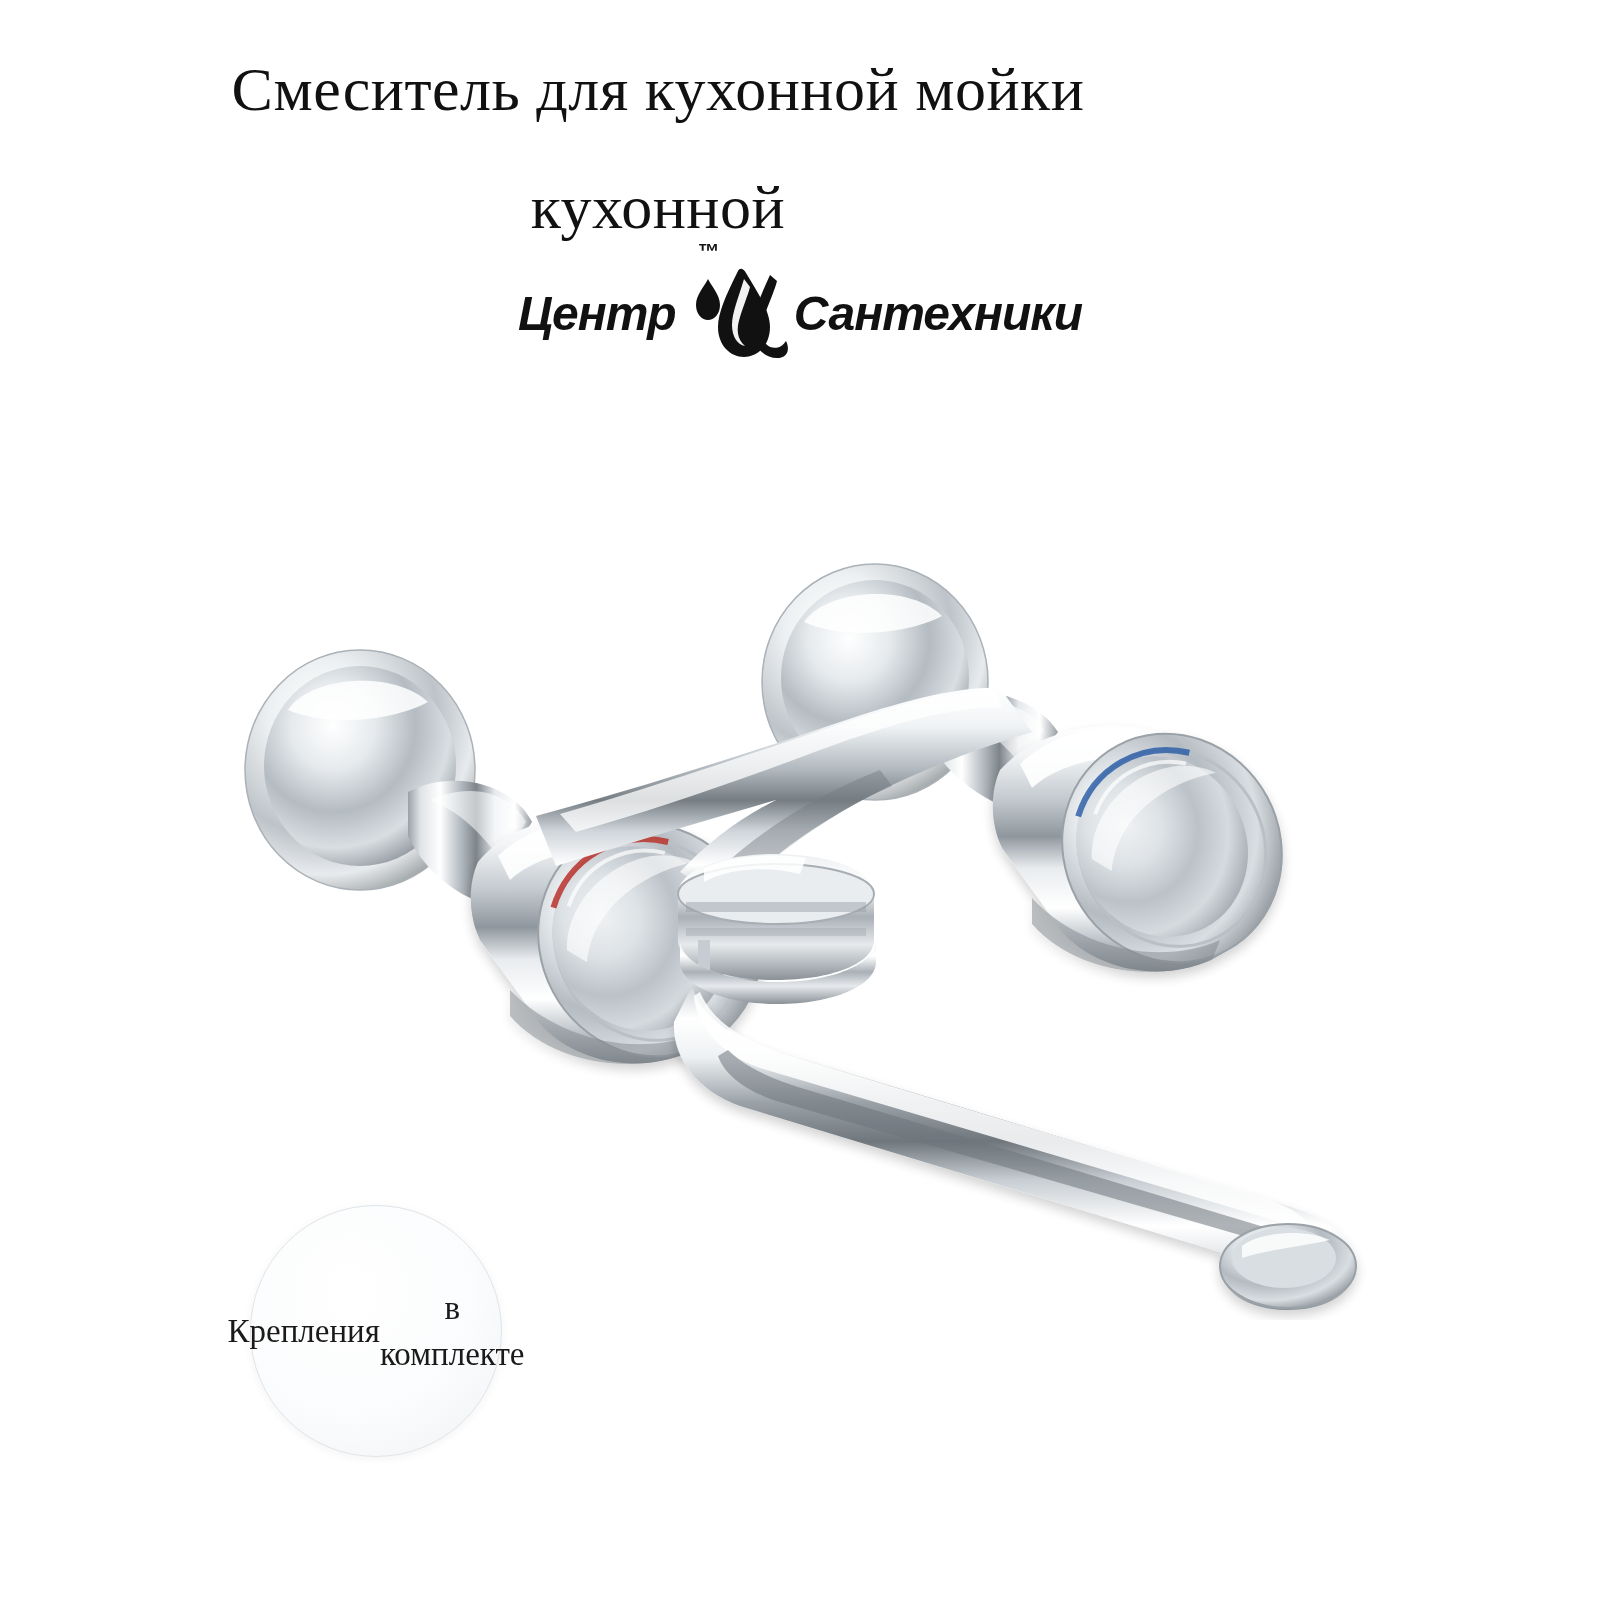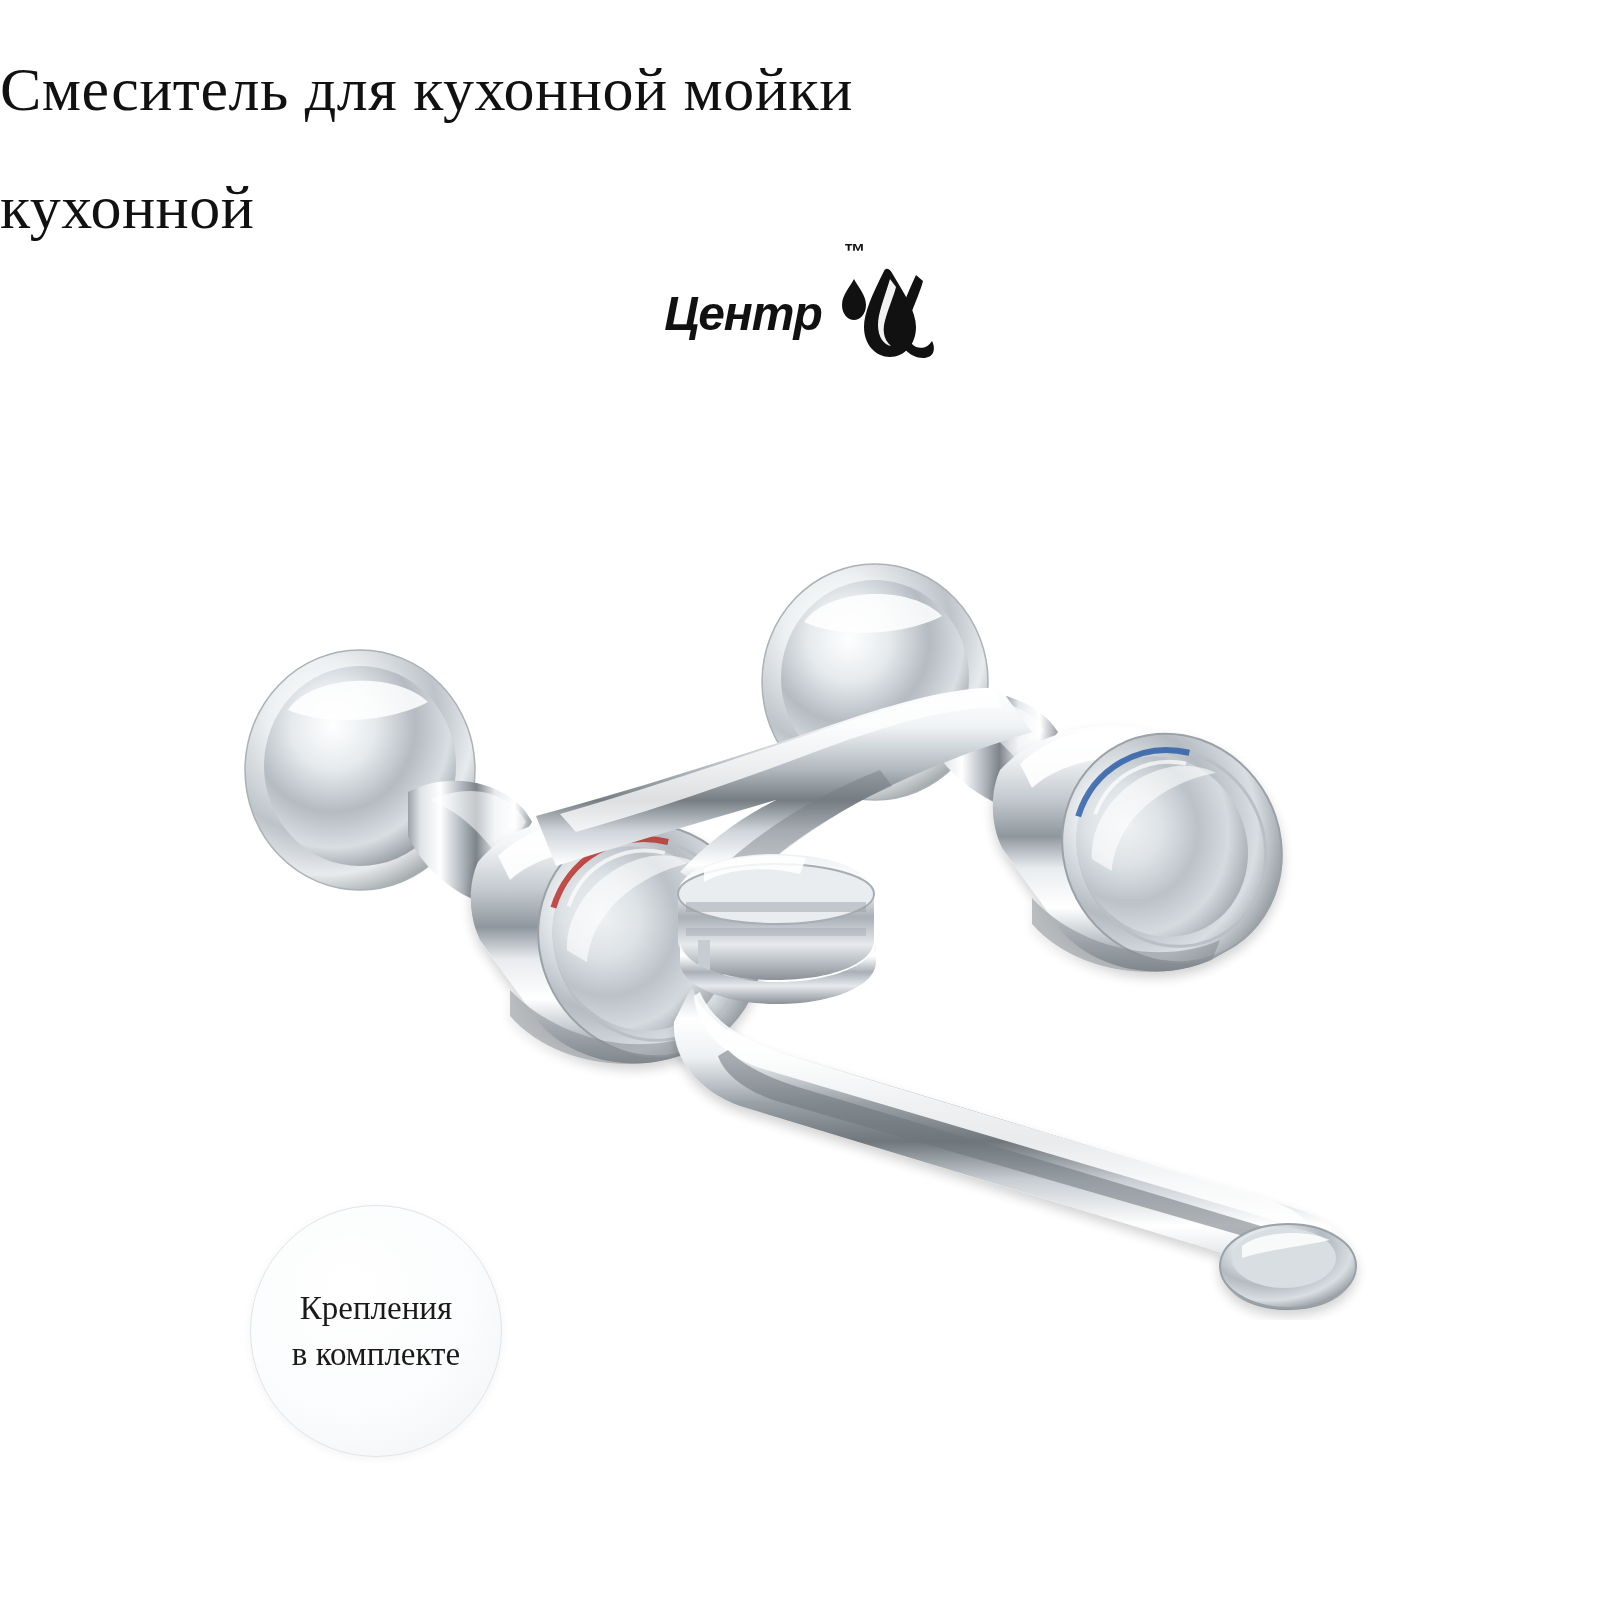--- a/index.html
+++ b/index.html
@@ -15,21 +15,21 @@
     font-family: "Liberation Serif", serif;
     color: #1a1a1a;
   }
 
   
   .title-block {
     position: absolute;
     top: 30px;
     left: 0;
     width: 1316px;
-    text-align: left;
+    text-align: center;
   }
   .title-line {
     font-family: "Liberation Serif", serif;
     font-size: 62px;
     line-height: 118px;
     font-weight: 400;
     color: #111111;
     letter-spacing: 0.5px;
   }
 
@@ -89,21 +89,21 @@
     position: absolute;
     left: 250px;
     top: 1205px;
     width: 250px;
     height: 250px;
     border-radius: 50%;
     background: radial-gradient(circle at 40% 35%, #ffffff 0%, #fbfcfd 55%, #eef1f4 100%);
     border: 1px solid #dfe4e8;
     box-shadow: 0 2px 10px rgba(0,0,0,0.05);
     display: flex;
-    flex-direction: column;
+    flex-direction: row;
     align-items: center;
     justify-content: center;
   }
   .badge-line {
     font-family: "Liberation Serif", serif;
     font-size: 33px;
     line-height: 46px;
     color: #1a1a1a;
     text-align: center;
   }
@@ -126,20 +126,21 @@
         <path d="M14 40 C14 30, 22 22, 26 14 C30 22, 38 30, 38 40 C38 49, 32 55, 26 55 C20 55, 14 49, 14 40 Z" fill="#111111"></path>
 
         <path d="M56 6 C44 30, 36 48, 36 62 C36 80, 48 92, 62 92 C76 92, 88 80, 88 62 C88 46, 76 28, 64 8 C62 4, 58 2, 56 6 Z" fill="#111111"></path>
         <path d="M62 14 C56 34, 50 48, 50 60 C50 72, 56 80, 63 81 C55 74, 54 64, 58 52 C61 42, 66 30, 68 22 Z" fill="#ffffff" opacity="0.95"></path>
 
         <path d="M88 10 C78 32, 70 50, 70 64 C70 81, 82 93, 95 93 C106 93, 108 84, 104 76 C99 84, 90 85, 84 79 C77 72, 78 60, 84 46 C88 36, 93 24, 95 16 Z" fill="#111111"></path>
       </svg>
       <span class="logo-tm">™</span>
     </span>
 
+    <span class="logo-word right">Сантехники</span>
   </div>
 </div>
 
 <div class="product">
   <svg width="1300" height="850" viewBox="0 0 1300 850" xmlns="http://www.w3.org/2000/svg">
     <defs>
 
       <linearGradient id="chromeH" x1="0" y1="0" x2="0" y2="1">
         <stop offset="0%" stop-color="#ffffff"></stop>
         <stop offset="12%" stop-color="#f2f4f6"></stop>

